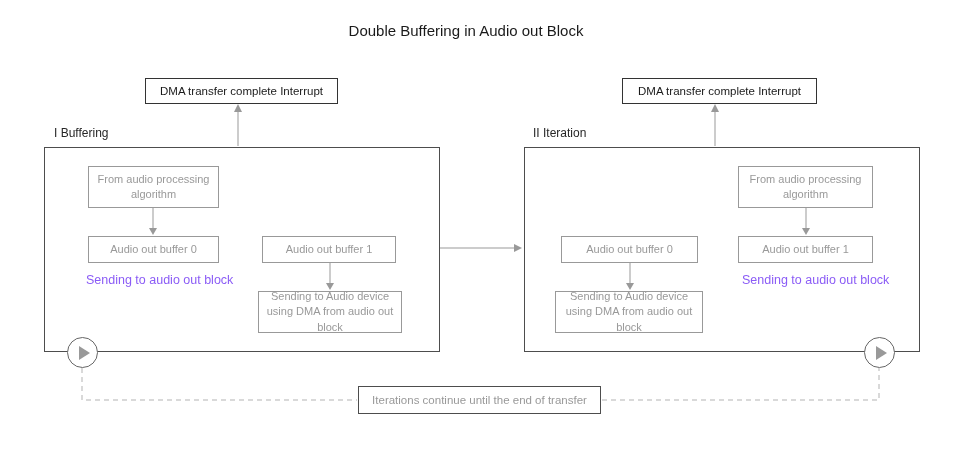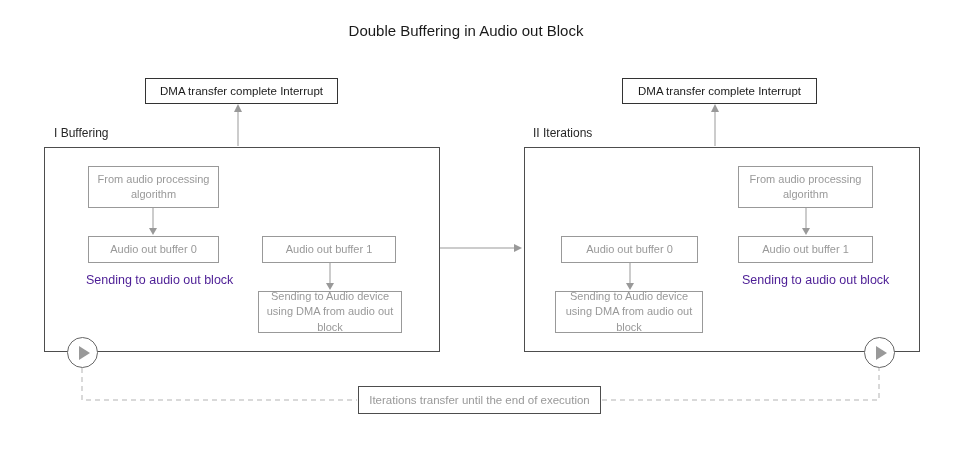--- a/index.html
+++ b/index.html
@@ -54,21 +54,21 @@
     justify-content: center;
     text-align: center;
     font-size: 11px;
     line-height: 1.4;
     color: #999999;
     padding: 2px 6px;
   }
   .note {
     position: absolute;
     font-size: 12.5px;
-    color: #4c1d95;
+    color: #8b5cf6;
     white-space: nowrap;
   }
   .footer-box {
     position: absolute;
     left: 358px;
     top: 386px;
     width: 243px;
     height: 28px;
     border: 1px solid #4d4d4d;
     background: #ffffff;
@@ -120,31 +120,31 @@
 
   <div class="panel" style="left:44px;"></div>
 
   <div class="gbox" style="left:88px; top:166px; width:131px; height:42px;">From audio processing algorithm</div>
   <div class="gbox" style="left:88px; top:236px; width:131px; height:27px;">Audio out buffer 0</div>
   <div class="note" style="left:86px; top:273px;">Sending to audio out block</div>
   <div class="gbox" style="left:262px; top:236px; width:134px; height:27px;">Audio out buffer 1</div>
   <div class="gbox" style="left:258px; top:291px; width:144px; height:42px;">Sending to Audio device using DMA from audio out block</div>
 
   <div class="interrupt-box" style="left:622px; top:78px; width:195px;">DMA transfer complete Interrupt</div>
-  <div class="iter-label" style="left:533px; top:126px;">II Iterations</div>
+  <div class="iter-label" style="left:533px; top:126px;">II Iteration</div>
 
   <div class="panel" style="left:524px;"></div>
 
   <div class="gbox" style="left:561px; top:236px; width:137px; height:27px;">Audio out buffer 0</div>
   <div class="gbox" style="left:555px; top:291px; width:148px; height:42px;">Sending to Audio device using DMA from audio out block</div>
   <div class="gbox" style="left:738px; top:166px; width:135px; height:42px;">From audio processing algorithm</div>
   <div class="gbox" style="left:738px; top:236px; width:135px; height:27px;">Audio out buffer 1</div>
   <div class="note" style="left:742px; top:273px;">Sending to audio out block</div>
 
-  <div class="footer-box">Iterations transfer until the end of execution</div>
+  <div class="footer-box">Iterations continue until the end of transfer</div>
 
   <svg class="overlay" viewBox="0 0 957 455">
 
     <g stroke="#999999" fill="#999999">
       <line x1="238" y1="146" x2="238" y2="109" fill="none"></line>
       <polygon points="238,104 234,112 242,112" stroke="none"></polygon>
     </g>
 
     <g stroke="#999999" fill="#999999">
       <line x1="715" y1="146" x2="715" y2="109" fill="none"></line>

